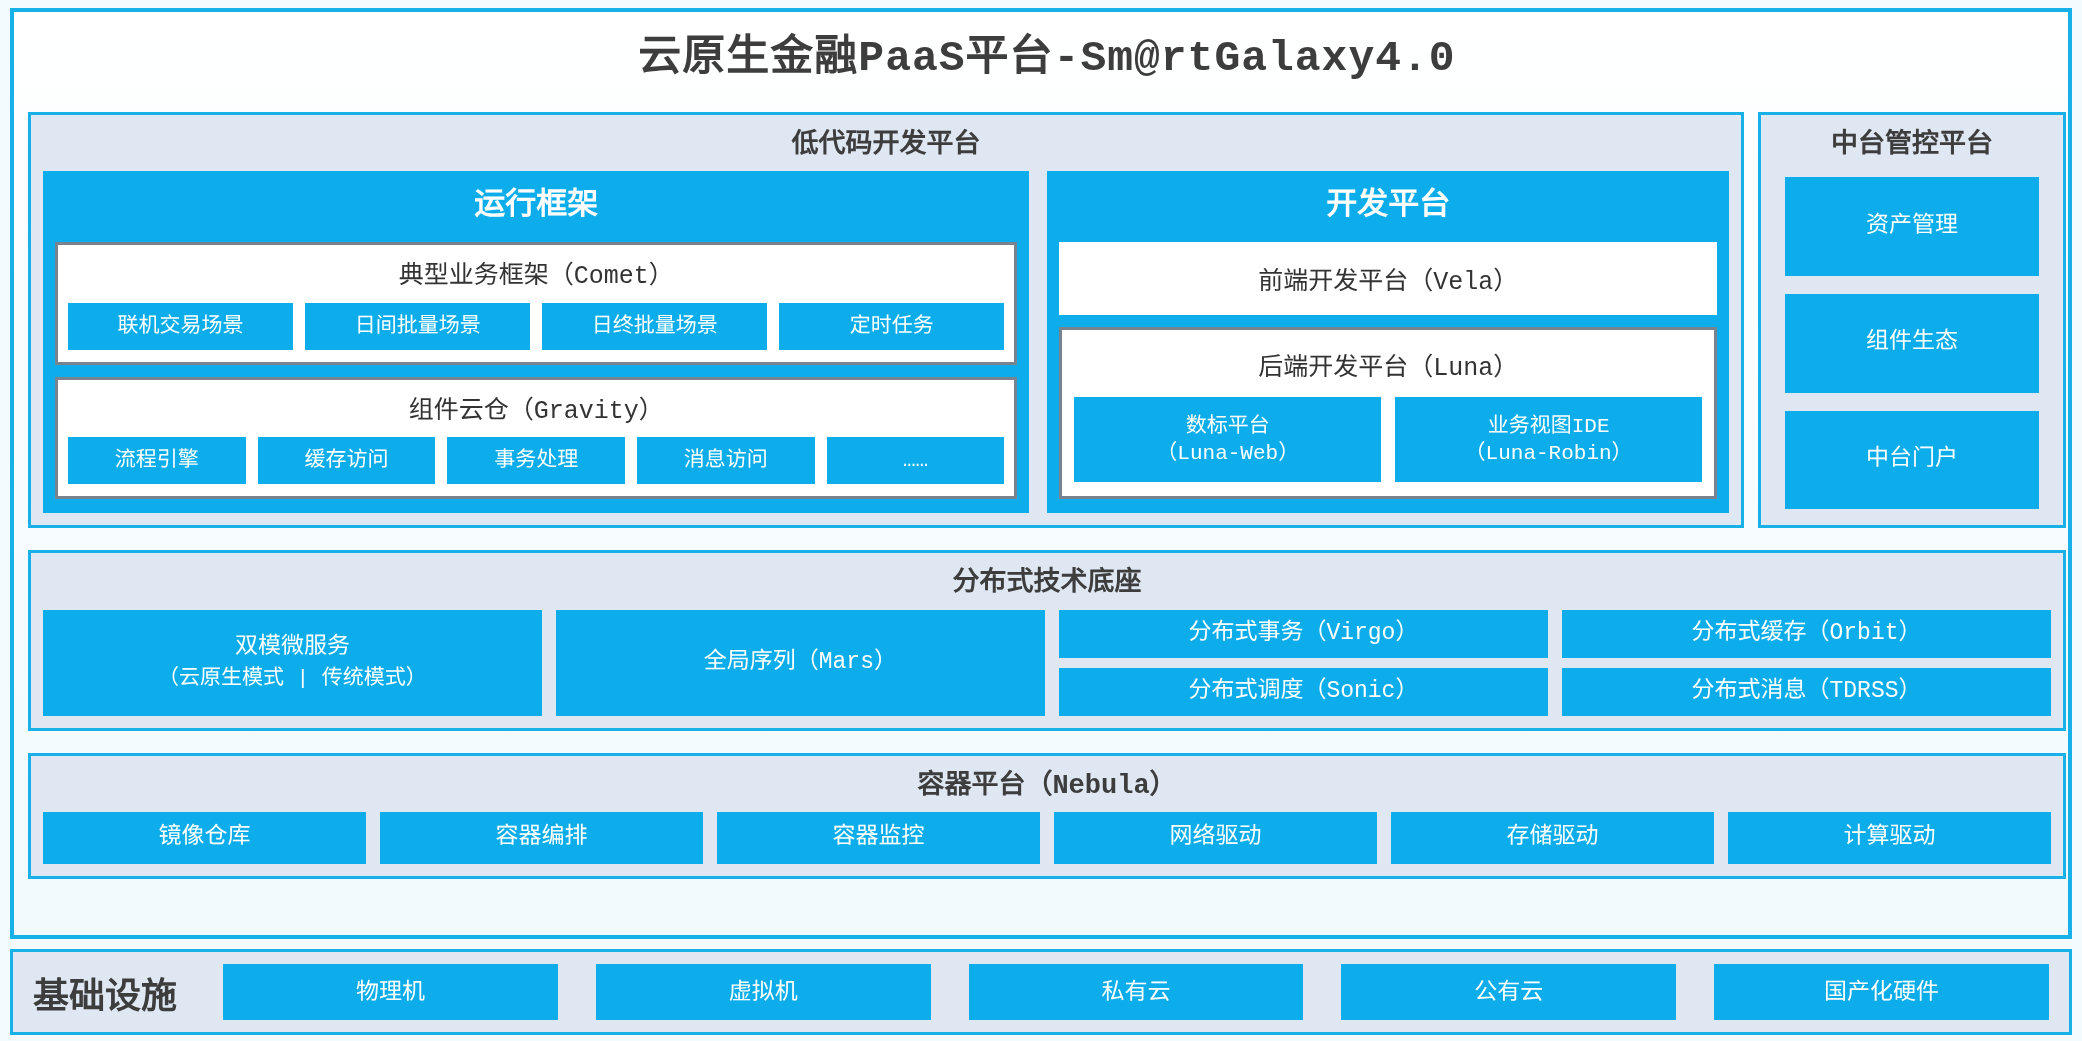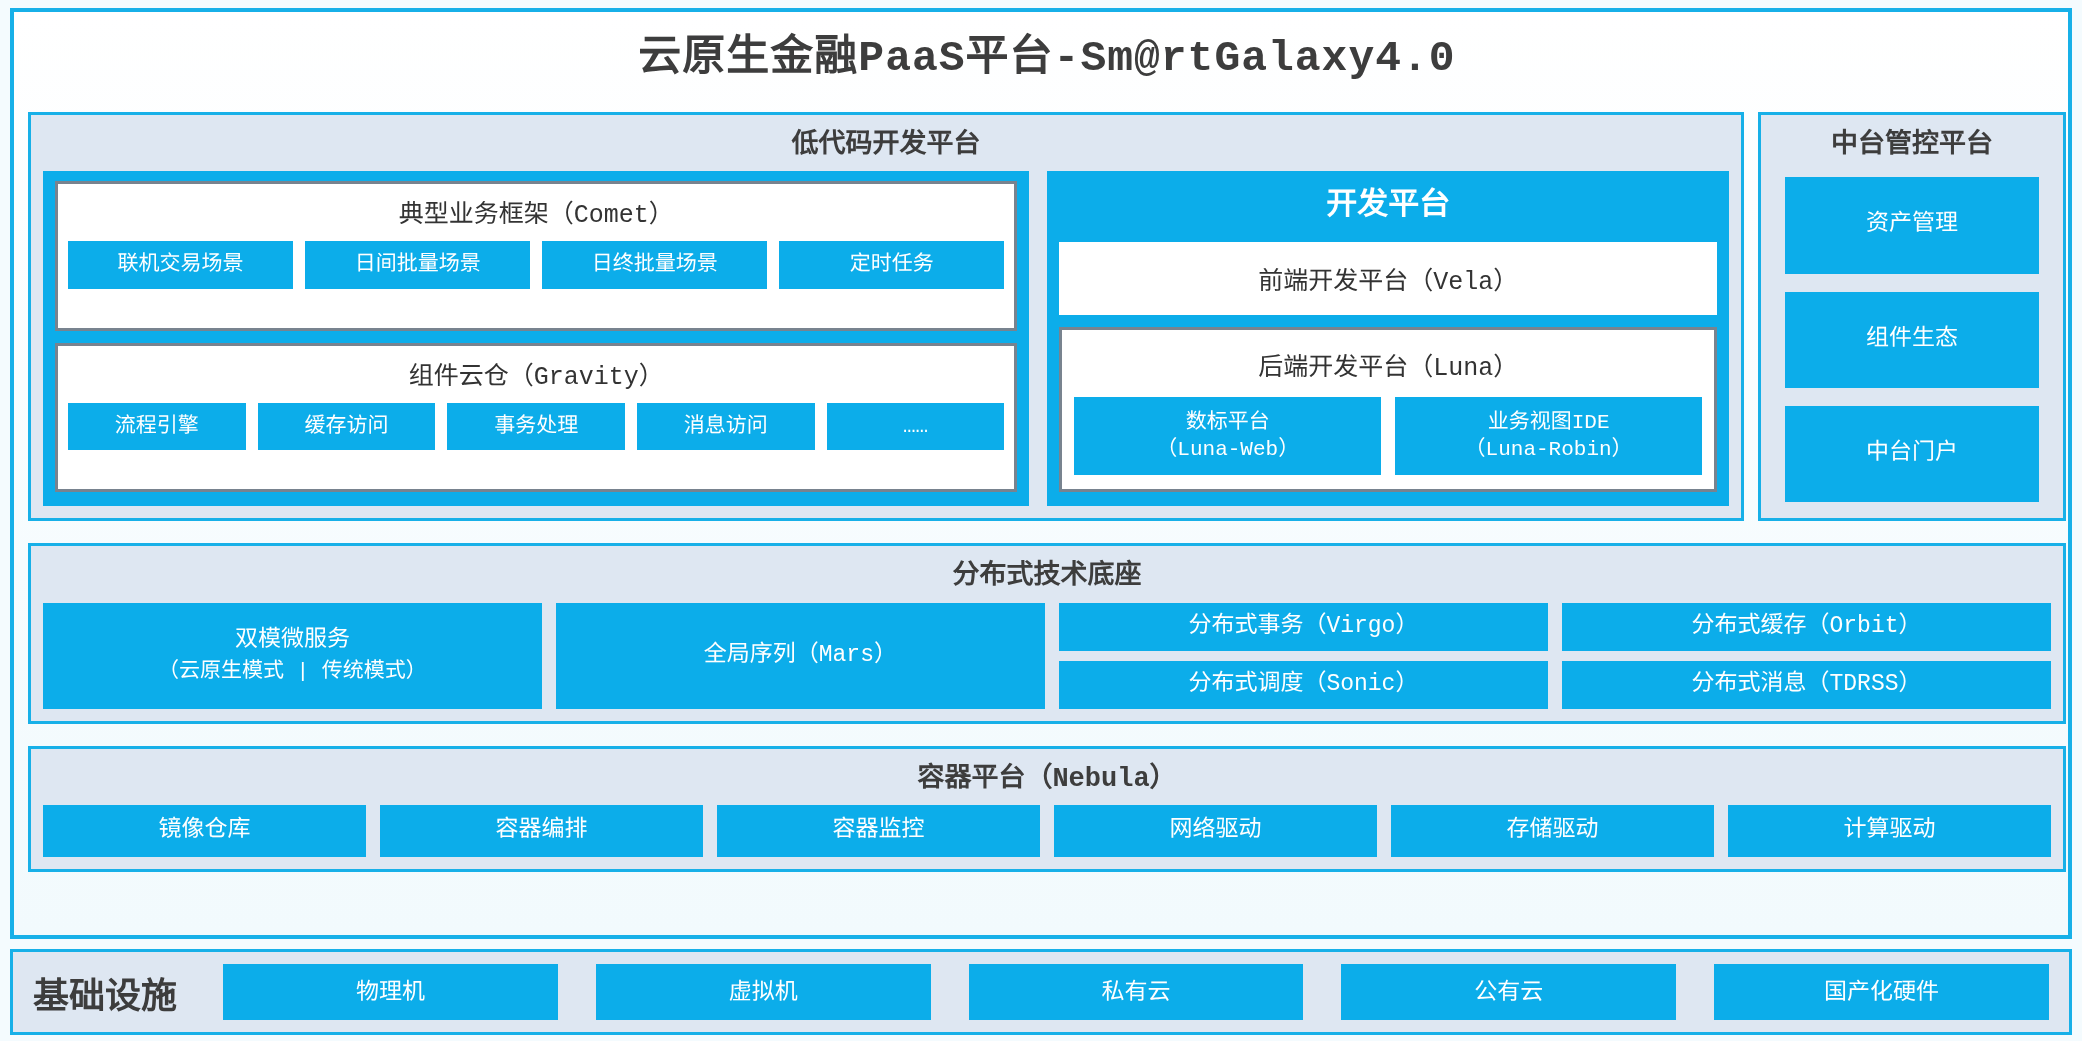--- a/index.html
+++ b/index.html
@@ -235,20 +235,21 @@
   <div class="page-title">云原生金融PaaS平台-Sm@rtGalaxy4.0</div>
 
   <div class="row-top">
 
     <section class="panel lowcode-panel">
       <div class="panel-title">低代码开发平台</div>
 
       <div class="lowcode-body">
 
         <div class="blue-group runtime-group">
+          <div class="blue-group-title">运行框架</div>
 
           <div class="white-box">
             <div class="white-box-title">典型业务框架（Comet）</div>
             <div class="chip-row">
               <div class="tile runtime-chip">联机交易场景</div>
               <div class="tile runtime-chip">日间批量场景</div>
               <div class="tile runtime-chip">日终批量场景</div>
               <div class="tile runtime-chip">定时任务</div>
             </div>
           </div>

